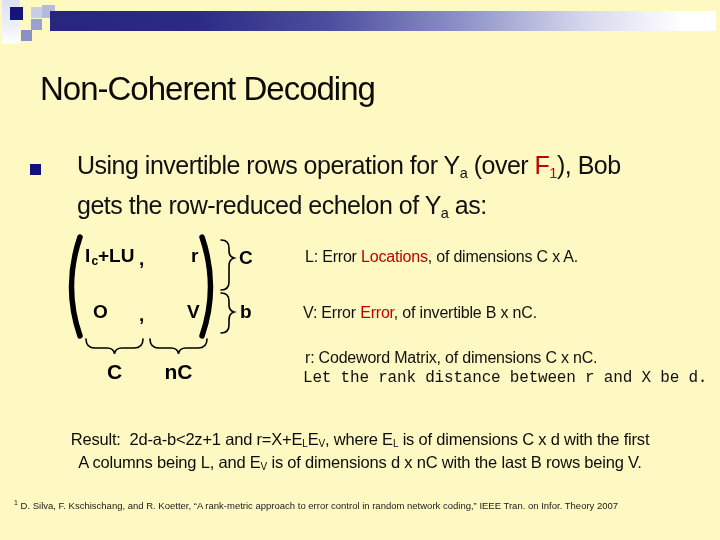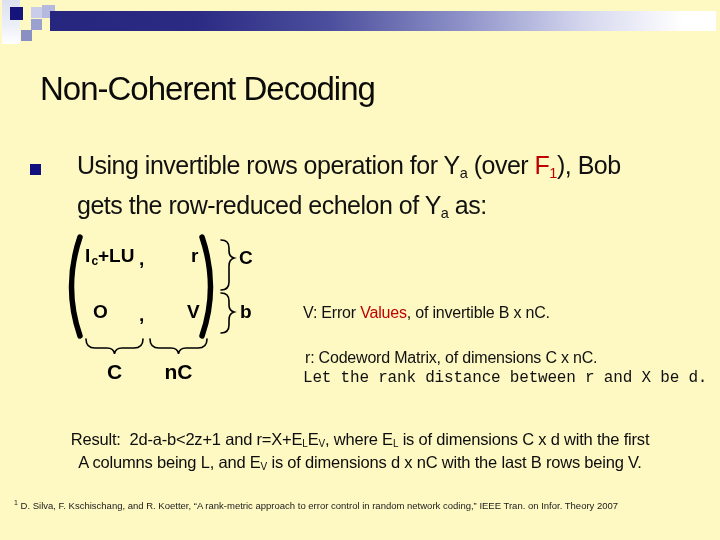--- a/index.html
+++ b/index.html
@@ -85,22 +85,23 @@
 
     <path class="m-brace" d="M 163 61 C 169 61 171 64 171 69 L 171 73 C 171 77 172.5 79 176 80 C 172.5 81 171 83 171 88 L 171 93 C 171 98 169 101 163 101"></path>
     <text class="m-label" x="182" y="86">b</text>
 
     <path class="m-brace" d="M 28 107 C 28 113 31 116 37 116 L 49 116 C 53 116 56 118 56.5 122 C 57 118 60 116 64 116 L 76 116 C 82 116 85 113 85 107"></path>
     <path class="m-brace" d="M 92 107 C 92 113 95 116 101 116 L 113 116 C 117 116 120 118 120.5 122 C 121 118 124 116 128 116 L 140 116 C 146 116 149 113 149 107"></path>
     <text class="m-collabel" x="56.5" y="147" text-anchor="middle">C</text>
     <text class="m-collabel" x="120.5" y="147" text-anchor="middle">nC</text>
   </svg>
 
+  <div class="legend-line lg1"><span>L: Error </span><span class="red">Locations</span><span>, of dimensions C x A.</span></div>
 
-  <div class="legend-line lg2"><span>V: Error </span><span class="red">Values</span><span>, of invertible B x nC.</span></div>
+  <div class="legend-line lg2"><span>V: Error </span><span class="red">Error</span><span>, of invertible B x nC.</span></div>
 
   <div class="legend-line lg3">r: Codeword Matrix, of dimensions C x nC.</div>
   <div class="legend-line lg4">Let the rank distance between r and X be d.</div>
 
   <div class="result"><span>Result:  2d-a-b&lt;2z+1 and r=X+E</span><span class="sub">L</span><span>E</span><span class="sub">V</span><span>, where E</span><span class="sub">L</span><span> is of dimensions C x d with the first</span><br><span>A columns being L, and E</span><span class="sub">V</span><span> is of dimensions d x nC with the last B rows being V.</span></div>
 
   <div class="footnote"><span class="sup">1</span><span> D. Silva, F. Kschischang, and R. Koetter, “A rank-metric approach to error control in random network coding,” IEEE Tran. on Infor. Theory 2007</span></div>
 
 </div>
 

